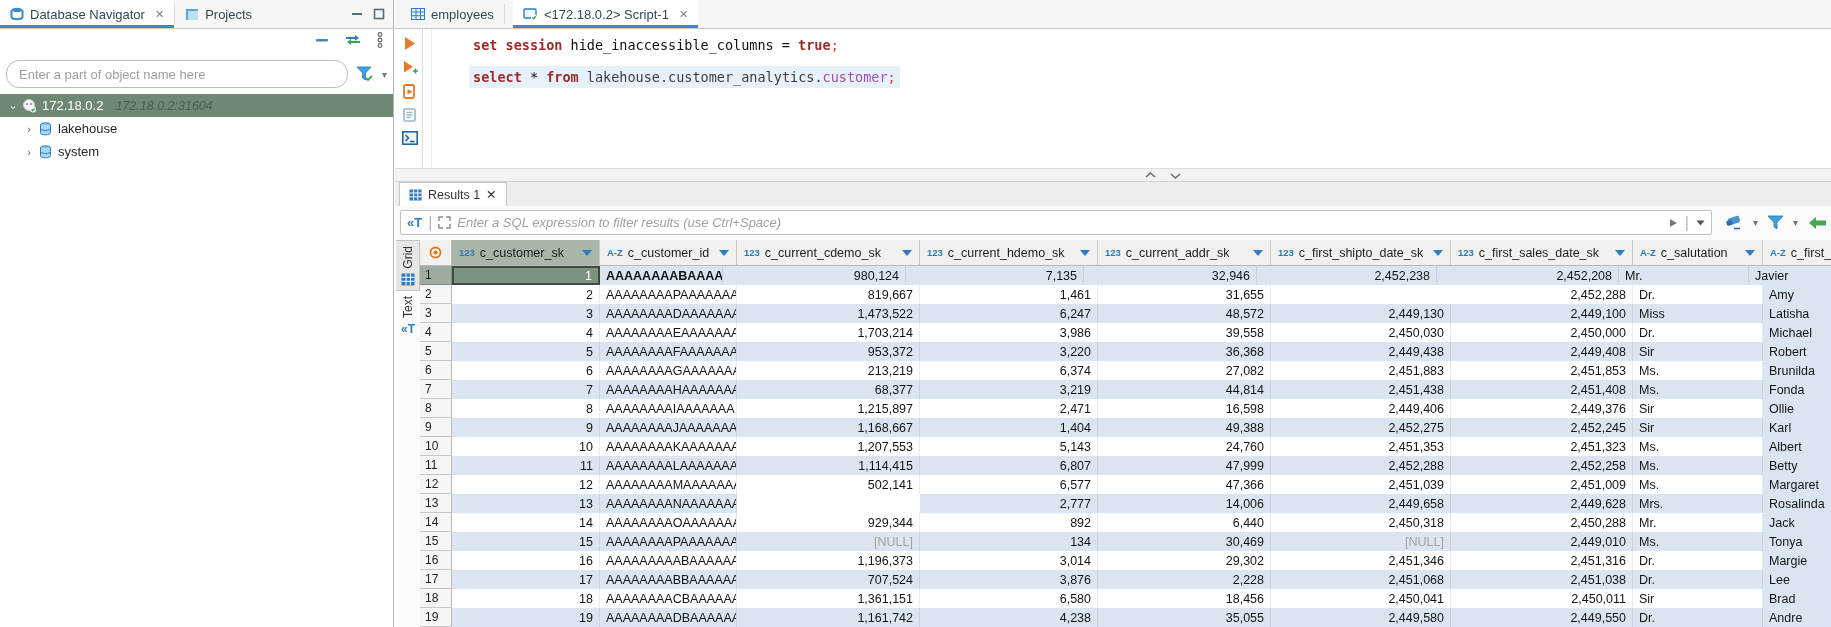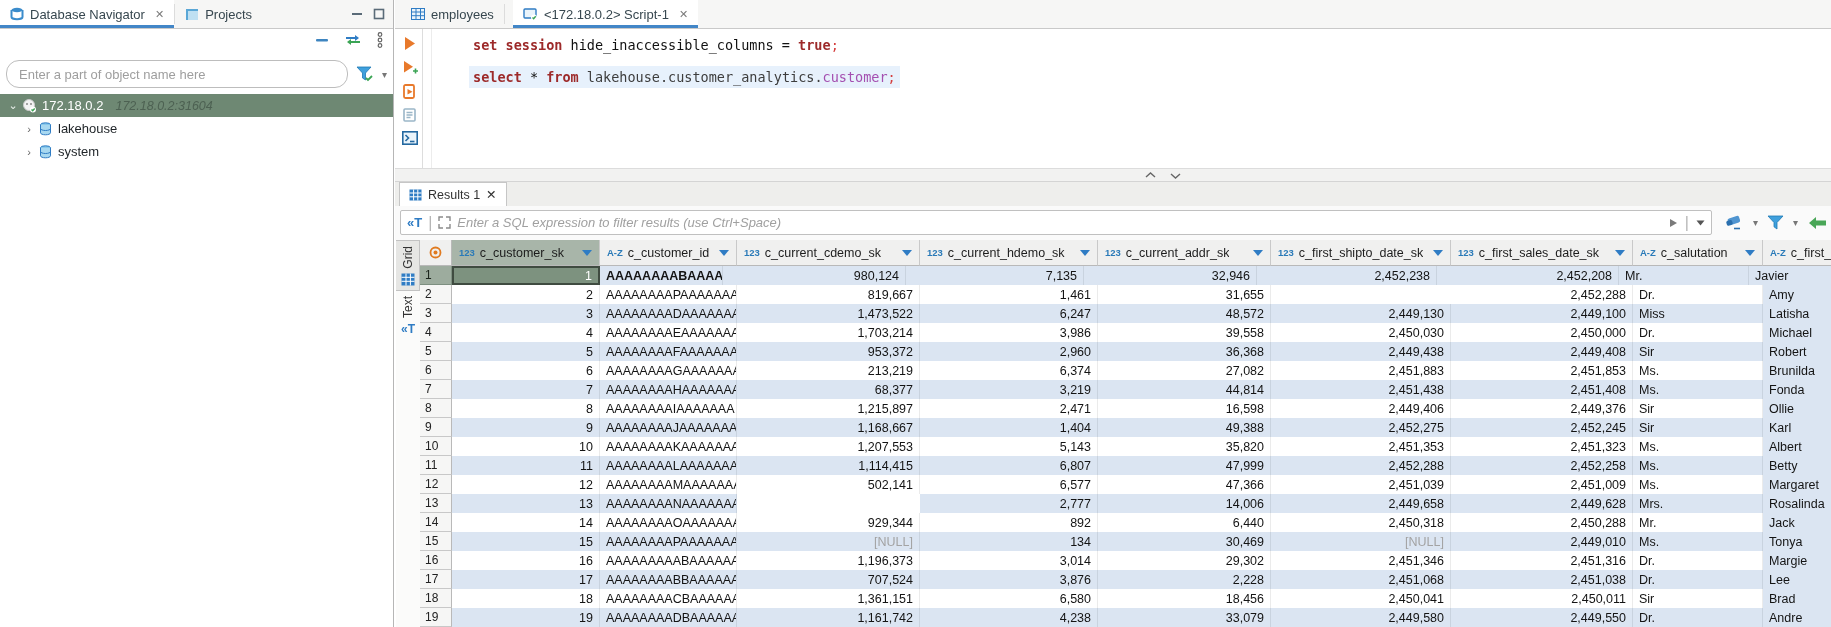--- a/index.html
+++ b/index.html
@@ -463,21 +463,21 @@
             <div class="gcell num" style="width: 180px;">2,450,030</div>
             <div class="gcell num" style="width: 182px;">2,450,000</div>
             <div class="gcell txt" style="width: 130px;">Dr.</div>
             <div class="gcell txt stripe" style="width: 120px;">Michael</div>
           </div>
           <div class="grow">
             <div class="rhead">5</div>
             <div class="gcell num stripe" style="width: 148px;">5</div>
             <div class="gcell txt stripe" style="width: 137px;">AAAAAAAAFAAAAAAA</div>
             <div class="gcell num stripe" style="width: 183px;">953,372</div>
-            <div class="gcell num stripe" style="width: 178px;">2,960</div>
+            <div class="gcell num stripe" style="width: 178px;">3,220</div>
             <div class="gcell num stripe" style="width: 173px; text-align: right;">36,368</div>
             <div class="gcell num stripe" style="width: 180px;">2,449,438</div>
             <div class="gcell num stripe" style="width: 182px;">2,449,408</div>
             <div class="gcell txt stripe" style="width: 130px;">Sir</div>
             <div class="gcell txt stripe" style="width: 120px;">Robert</div>
           </div>
           <div class="grow">
             <div class="rhead">6</div>
             <div class="gcell num" style="width: 148px;">6</div>
             <div class="gcell txt" style="width: 137px;">AAAAAAAAGAAAAAAA</div>
@@ -524,21 +524,21 @@
             <div class="gcell num stripe" style="width: 182px;">2,452,245</div>
             <div class="gcell txt stripe" style="width: 130px;">Sir</div>
             <div class="gcell txt stripe" style="width: 120px;">Karl</div>
           </div>
           <div class="grow">
             <div class="rhead">10</div>
             <div class="gcell num" style="width: 148px;">10</div>
             <div class="gcell txt" style="width: 137px;">AAAAAAAAKAAAAAAA</div>
             <div class="gcell num" style="width: 183px;">1,207,553</div>
             <div class="gcell num" style="width: 178px;">5,143</div>
-            <div class="gcell num" style="width: 173px;">35,820</div>
+            <div class="gcell num" style="width: 173px;">24,760</div>
             <div class="gcell num" style="width: 180px;">2,451,353</div>
             <div class="gcell num" style="width: 182px;">2,451,323</div>
             <div class="gcell txt" style="width: 130px;">Ms.</div>
             <div class="gcell txt stripe" style="width: 120px;">Albert</div>
           </div>
           <div class="grow">
             <div class="rhead">11</div>
             <div class="gcell num stripe" style="width: 148px;">11</div>
             <div class="gcell txt stripe" style="width: 137px;">AAAAAAAALAAAAAAA</div>
             <div class="gcell num stripe" style="width: 183px;">1,114,415</div>
@@ -632,21 +632,21 @@
             <div class="gcell num" style="width: 182px;">2,450,011</div>
             <div class="gcell txt" style="width: 130px;">Sir</div>
             <div class="gcell txt stripe" style="width: 120px;">Brad</div>
           </div>
           <div class="grow">
             <div class="rhead">19</div>
             <div class="gcell num stripe" style="width: 148px;">19</div>
             <div class="gcell txt stripe" style="width: 137px;">AAAAAAAADBAAAAAA</div>
             <div class="gcell num stripe" style="width: 183px;">1,161,742</div>
             <div class="gcell num stripe" style="width: 178px;">4,238</div>
-            <div class="gcell num stripe" style="width: 173px;">33,079</div>
+            <div class="gcell num stripe" style="width: 173px;">35,055</div>
             <div class="gcell num stripe" style="width: 180px;">2,449,580</div>
             <div class="gcell num stripe" style="width: 182px;">2,449,550</div>
             <div class="gcell txt stripe" style="width: 130px;">Dr.</div>
             <div class="gcell txt stripe" style="width: 120px;">Andre</div>
           </div>
         </div>
     </div>
   </div>
 </div>
 

